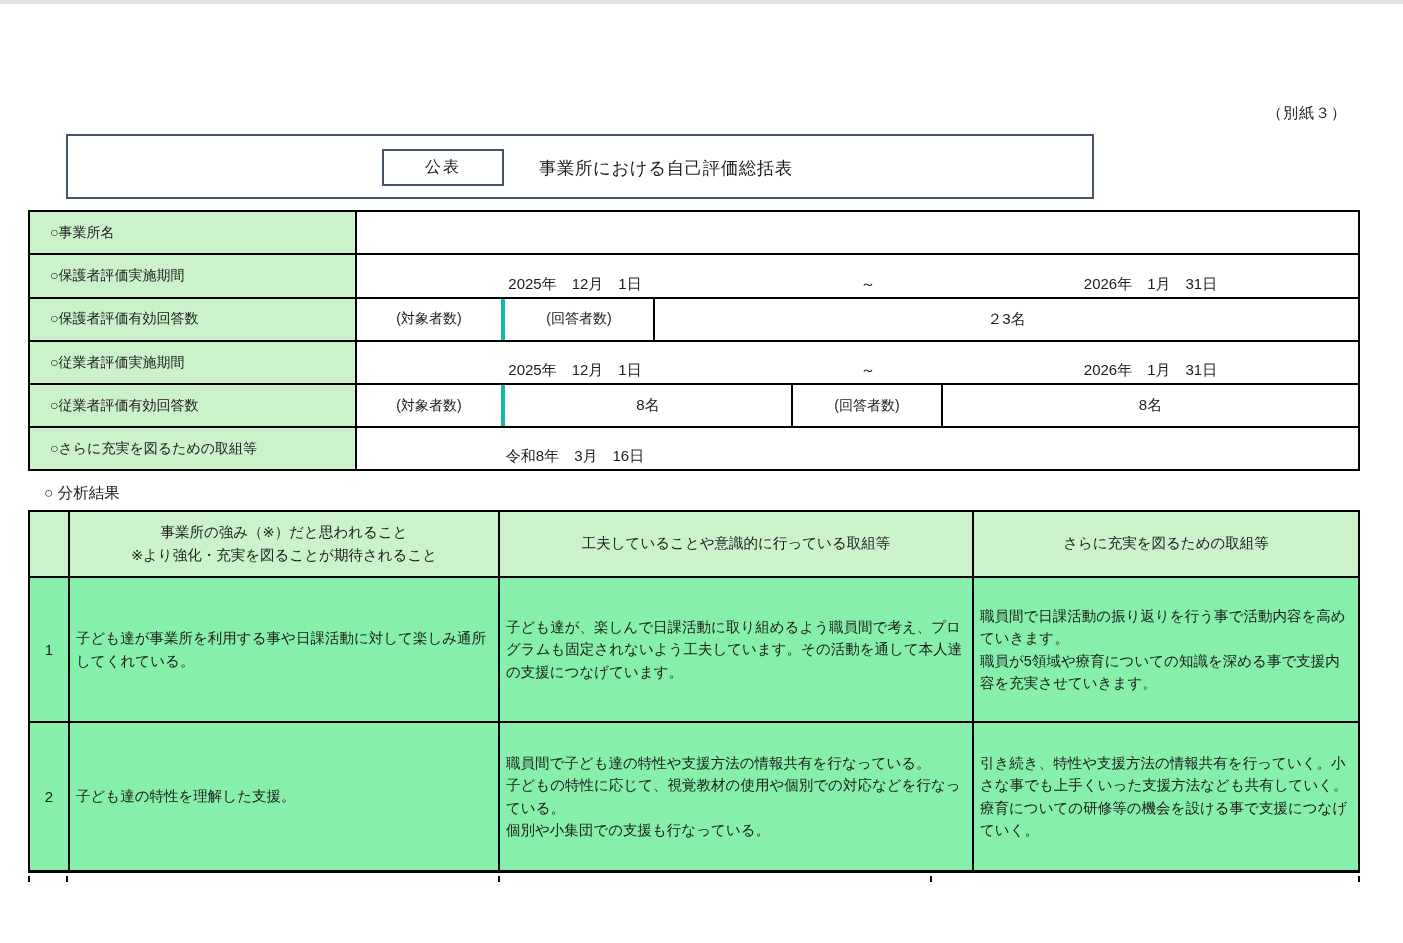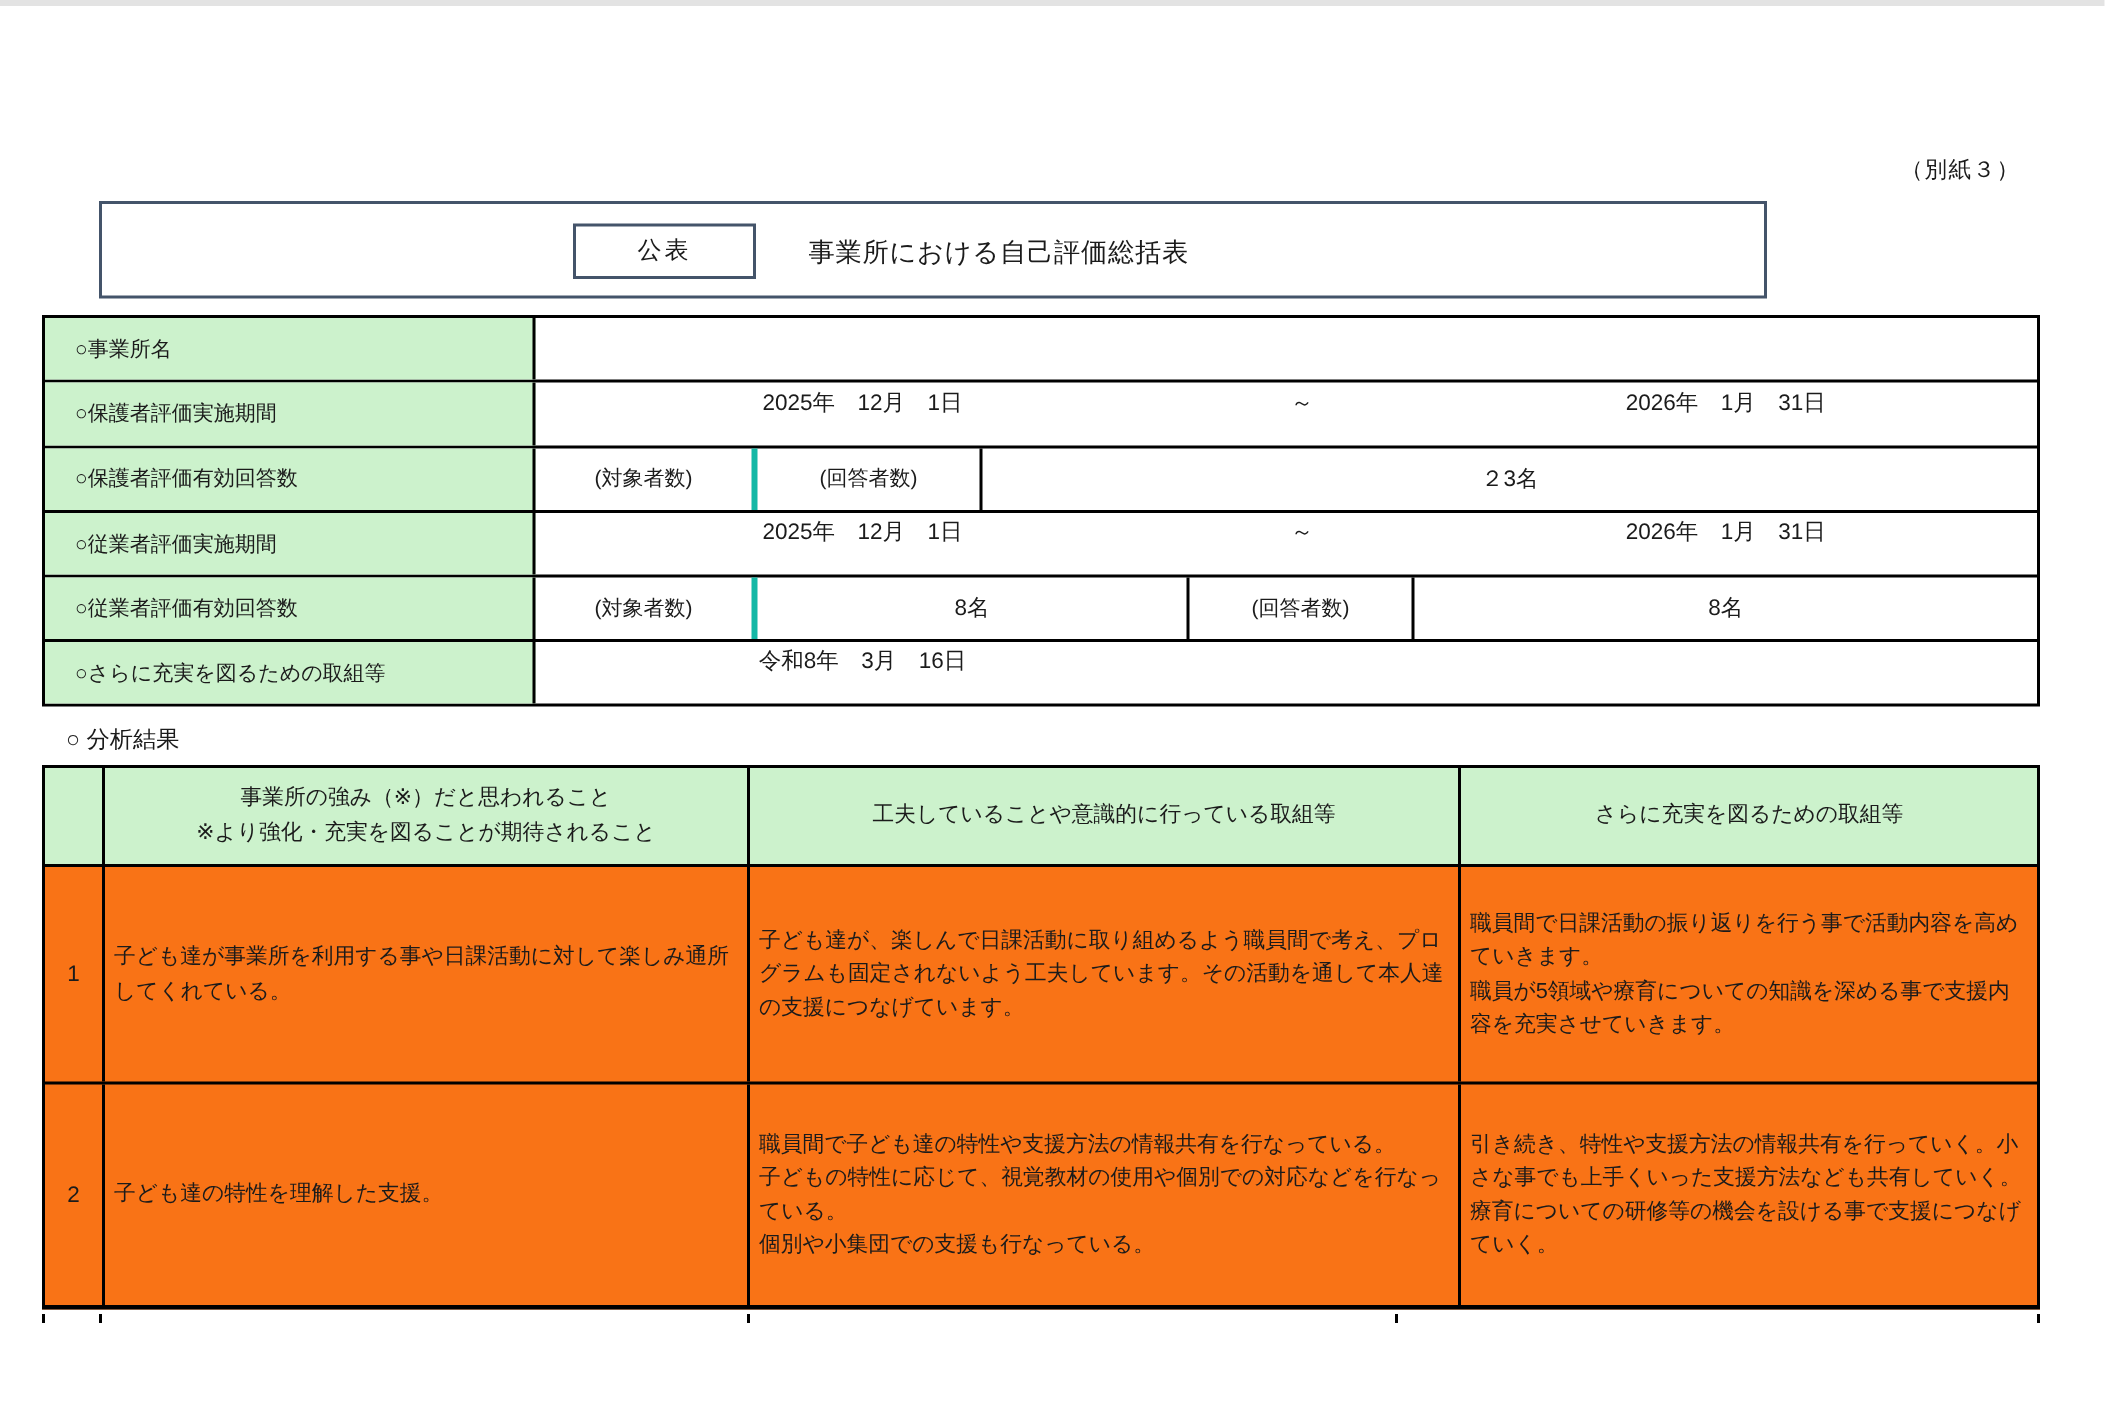--- a/index.html
+++ b/index.html
@@ -5,21 +5,21 @@
   * { margin:0; padding:0; box-sizing:border-box; }
   html,body { background:#fff; }
   body {
     width:1403px; height:943px; position:relative; overflow:hidden;
     font-family:"Liberation Sans","DejaVu Sans",sans-serif; color:#1b1b1b;
   }
   .topbar { position:absolute; top:0; left:0; width:1403px; height:4px; background:#e3e3e3; }
   .attachment { position:absolute; top:104px; right:56px; font-size:15px; letter-spacing:1px; }
 
   .titlebox {
-    position:absolute; left:66px; top:134px; width:1112px; height:65px;
+    position:absolute; left:66px; top:134px; width:1028px; height:65px;
     border:2px solid #44546a; background:#fff;padding-left:32px;
   }
   .publish-box {
     position:absolute; left:314px; top:13px; width:122px; height:37px;
     border:2px solid #44546a; display:flex; align-items:center; justify-content:center;
     font-size:16px; letter-spacing:2px;
   }
   .doc-title { position:absolute; left:471px; top:20px; font-size:17.5px; letter-spacing:0.5px; }
 
   
@@ -27,35 +27,35 @@
     position:absolute; left:28px; top:210px; width:1332px;
     border:2px solid #000; background:#fff;
   }
   .irow { display:flex; height:43.3px; border-bottom:2px solid #000; }
   .irow:last-child { border-bottom:none; height:41px; }
   .ilabel {
     width:327px; flex:none; background:#ccf2cc; border-right:2px solid #000;
     display:flex; align-items:center; padding-left:20px; font-size:14px;
   }
   .icell { display:flex; align-items:center; justify-content:center; font-size:15px; }
-  .icell.bline { align-items:flex-end; padding-bottom:19px; }
+  .icell.bline { align-items:flex-end; padding-bottom:3px; }
   .w-target { width:148px; flex:none; border-right:4px solid #14b8a6; font-size:14px; }
   .w-value1 { width:288px; flex:none; border-right:2px solid #000; }
   .w-resp   { width:150px; flex:none; border-right:2px solid #000; font-size:14px; }
   .w-value2 { flex:1; }
   .w-date1  { width:436px; flex:none; }
   .w-tilde  { width:150px; flex:none; }
   .w-date2  { flex:1; }
   .w-rest   { flex:1; }
 
   
   .analysis-title { position:absolute; left:44px; top:483px; font-size:15.5px; }
   .analysis-table {
     position:absolute; left:28px; top:510px; width:1332px;
-    border:2px solid #000; border-bottom:3px solid #000; background:#f97316;
+    border:2px solid #000; border-bottom:3px solid #000; background:#86efac;
   }
   .arow { display:flex; }
   .arow.head { height:66px; border-bottom:2px solid #000; background:#ccf2cc; }
   .arow.r1 { height:145px; border-bottom:2px solid #000; }
   .arow.r2 { height:147px; }
   .acell { border-right:2px solid #000; display:flex; }
   .acell:last-child { border-right:none; }
   .c-num { width:40px; flex:none; align-items:center; justify-content:center; font-size:15px; }
   .c-1 { width:430px; flex:none; }
   .c-2 { width:474px; flex:none; }

